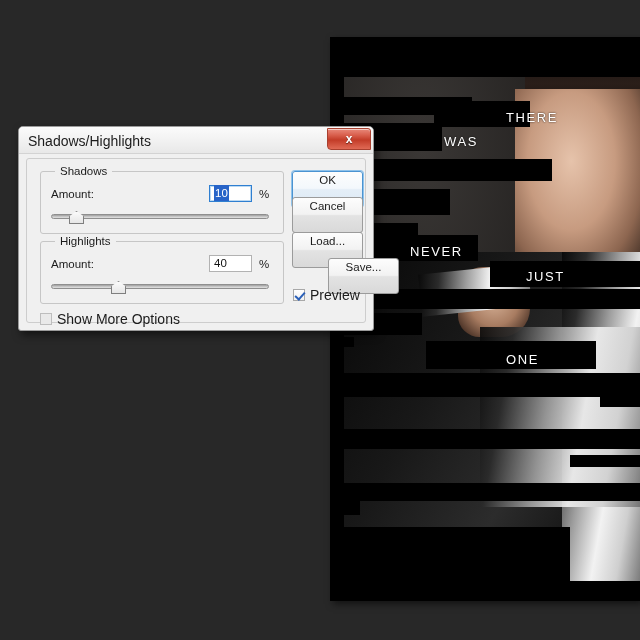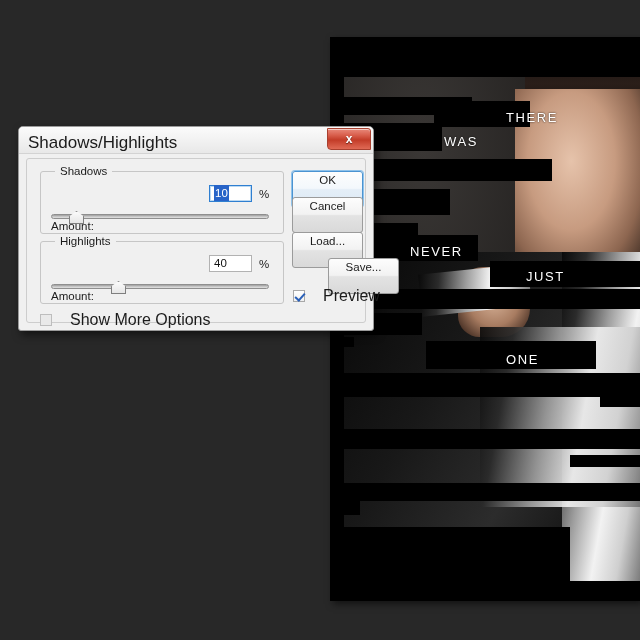--- a/index.html
+++ b/index.html
@@ -95,21 +95,21 @@
     position: relative;
     height: 26px;
     background: linear-gradient(180deg,#fbfbfb 0%, #f1f1f1 55%, #e8e8e8 100%);
     border-radius: 4px 4px 0 0;
     border-bottom: 1px solid #d3d3d3;
   }
   #title-text {
     position: absolute;
     left: 9px;
     top: 6px;
-    font-size: 17px;
+    font-size: 14px;
     color: #1b1b1b;
     font-family: "Liberation Sans", sans-serif;
   }
   #close-btn {
     position: absolute;
     right: 2px;
     top: 1px;
     width: 42px;
     height: 20px;
     border-radius: 0 3px 0 4px;
@@ -156,21 +156,20 @@
     left: 14px;
     background: #f0f0f0;
     padding: 0 5px;
     font-size: 11.5px;
     color: #1b1b1b;
   }
   .amount-label {
     position: absolute;
     font-size: 11.5px;
     color: #1b1b1b;
-    margin-top: 32px;
   }
   .numfield {
     position: absolute;
     width: 43px;
     height: 17px;
     background: #ffffff;
     border: 1px solid #b2b2b2;
     box-sizing: border-box;
     font-size: 11.5px;
     color: #111;
@@ -228,22 +227,22 @@
   .btn.default {
     border: 1px solid #4b93d1;
     box-shadow: 0 0 0 1px #8fc2ea;
     background: linear-gradient(180deg,#fdfdfd 0%, #f3f8fc 48%, #e4eef7 52%, #dbe9f5 100%);
   }
 
   .chk-row {
     position: absolute;
     display: flex;
     align-items: center;
-    gap: 18px;
-    font-size: 16px;
+    gap: 5px;
+    font-size: 14px;
     color: #1b1b1b;
     cursor: pointer;
   }
   .chkbox {
     width: 12px;
     height: 12px;
     border: 1px solid #a8a8a8;
     background: linear-gradient(180deg,#ffffff 0%, #f0f0f0 100%);
     box-sizing: border-box;
     position: relative;

